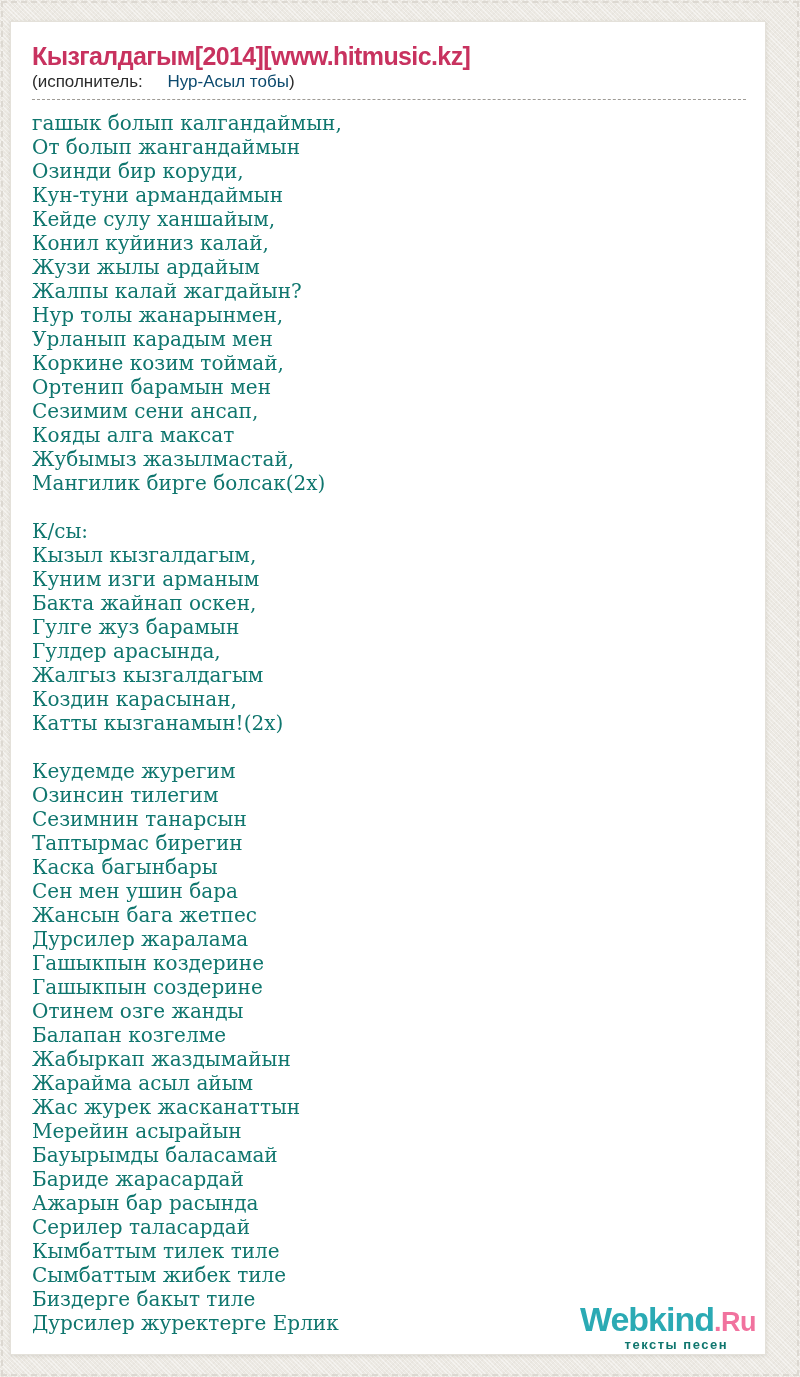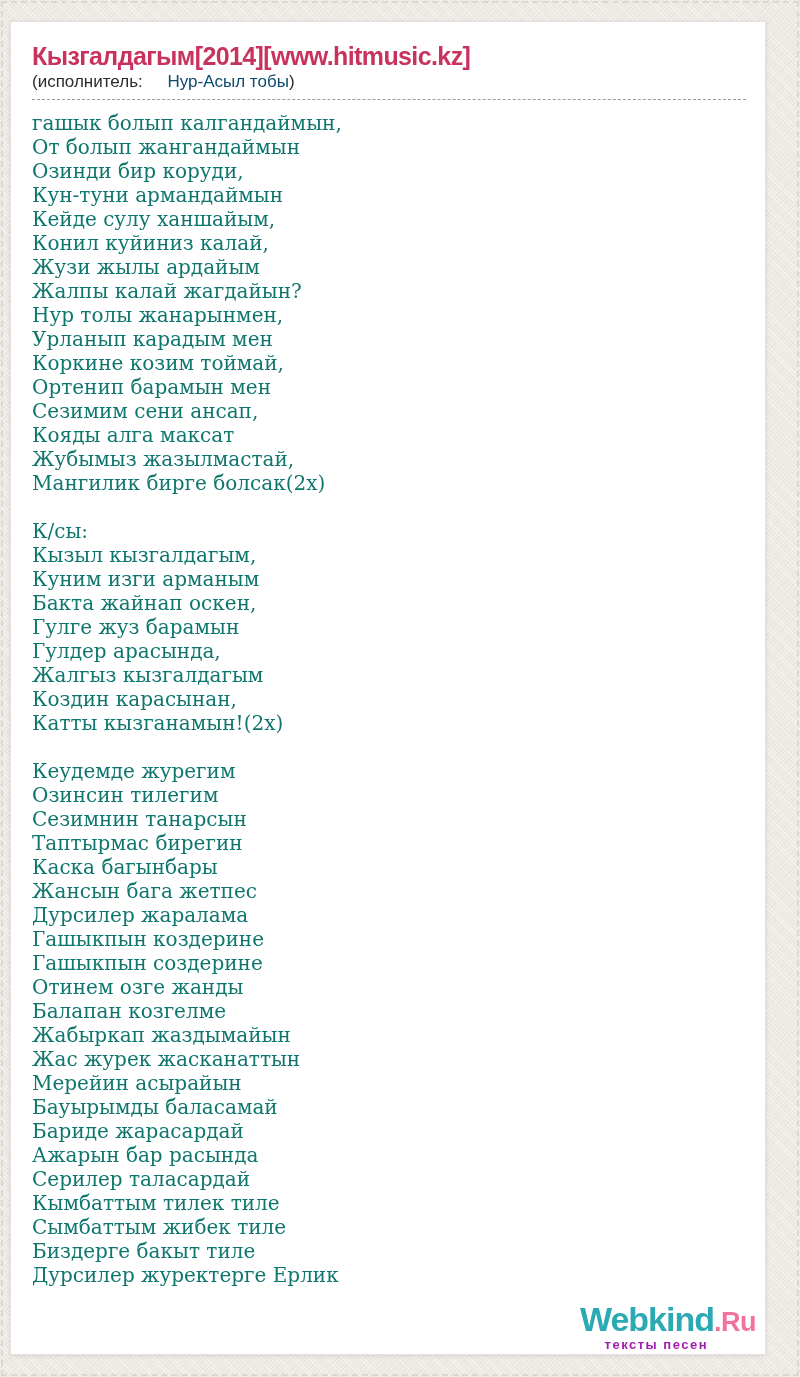--- a/index.html
+++ b/index.html
@@ -75,26 +75,26 @@
     color: #2BAAB4;
     font-size: 34px;
     letter-spacing: -1px;
   }
   .logo-suffix {
     color: #F1729E;
     font-size: 27px;
     letter-spacing: -0.5px;
   }
   .logo-tagline {
-    color: #a21caf;
+    color: #0f766e;
     font-size: 13px;
     font-weight: bold;
     letter-spacing: 1.5px;
     margin-top: 2px;
-    margin-right: 48px;
+    margin-right: 28px;
   }
 </style>
 </head>
 <body>
 
 <div class="page-border"></div>
 
 <div class="card">
 
   <h1 class="title">Кызгалдагым[2014][www.hitmusic.kz]</h1>
@@ -127,27 +127,29 @@
       <p class="line">Гулдер арасында,</p>
       <p class="line">Жалгыз кызгалдагым</p>
       <p class="line">Коздин карасынан,</p>
       <p class="line">Катты кызганамын!(2х)</p>
       <p class="line"></p>
       <p class="line">Кеудемде журегим</p>
       <p class="line">Озинсин тилегим</p>
       <p class="line">Сезимнин танарсын</p>
       <p class="line">Таптырмас бирегин</p>
       <p class="line">Каска багынбары</p>
+      <p class="line">Сен мен ушин бара</p>
       <p class="line">Жансын бага жетпес</p>
       <p class="line">Дурсилер жаралама</p>
       <p class="line">Гашыкпын коздерине</p>
       <p class="line">Гашыкпын создерине</p>
       <p class="line">Отинем озге жанды</p>
       <p class="line">Балапан козгелме</p>
       <p class="line">Жабыркап жаздымайын</p>
+      <p class="line">Жарайма асыл айым</p>
       <p class="line">Жас журек жасканаттын</p>
       <p class="line">Мерейин асырайын</p>
       <p class="line">Бауырымды баласамай</p>
       <p class="line">Бариде жарасардай</p>
       <p class="line">Ажарын бар расында</p>
       <p class="line">Серилер таласардай</p>
       <p class="line">Кымбаттым тилек тиле</p>
       <p class="line">Сымбаттым жибек тиле</p>
       <p class="line">Биздерге бакыт тиле</p>
       <p class="line">Дурсилер журектерге Ерлик</p>

